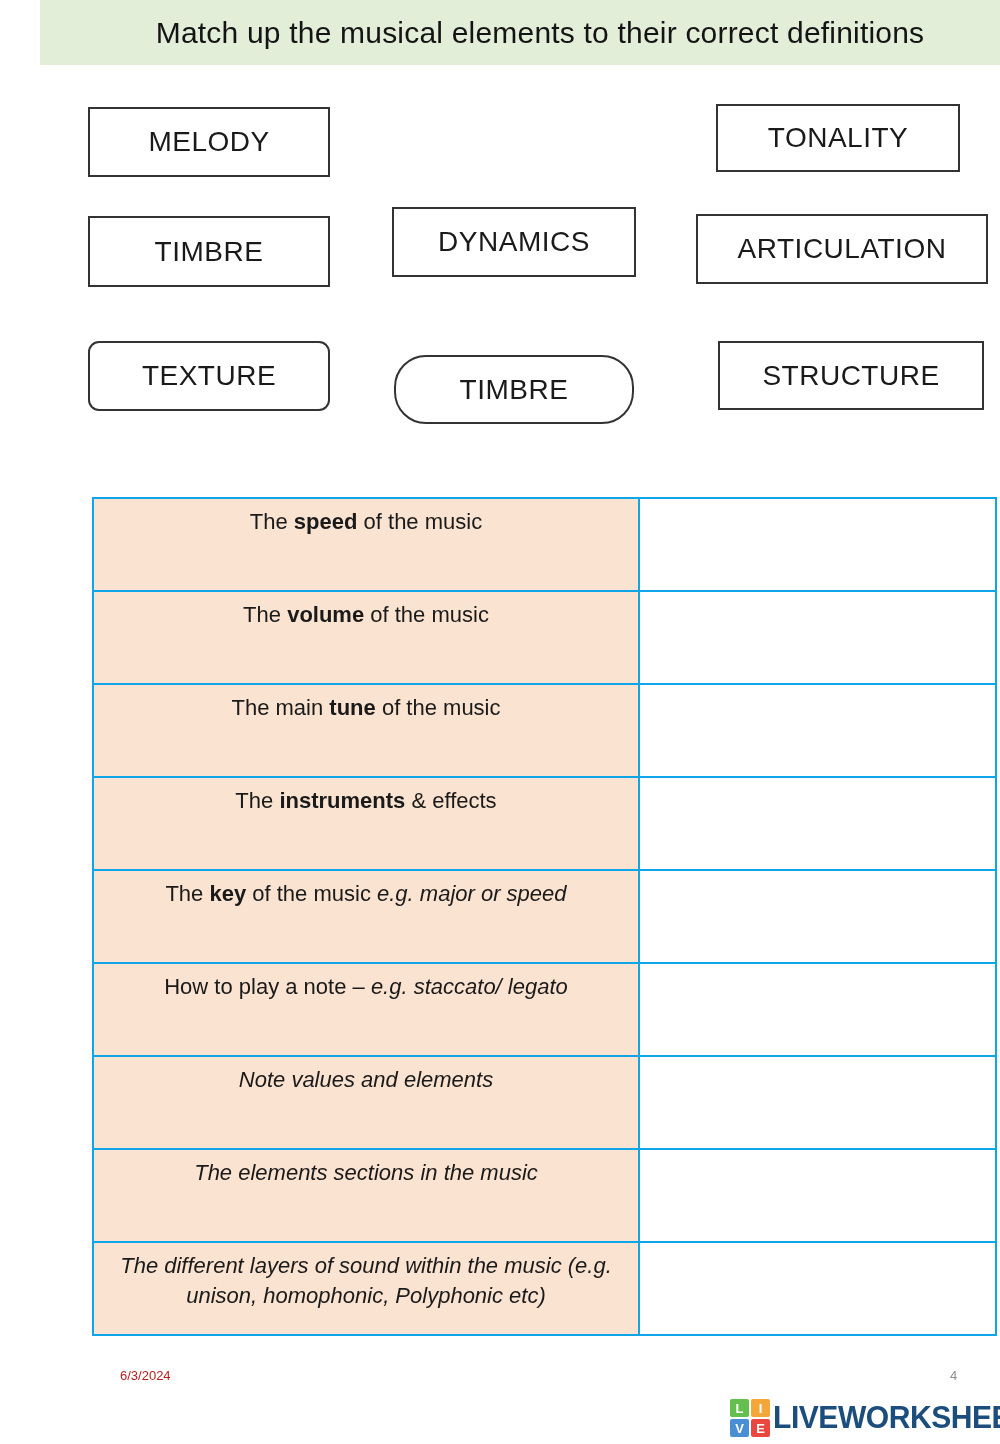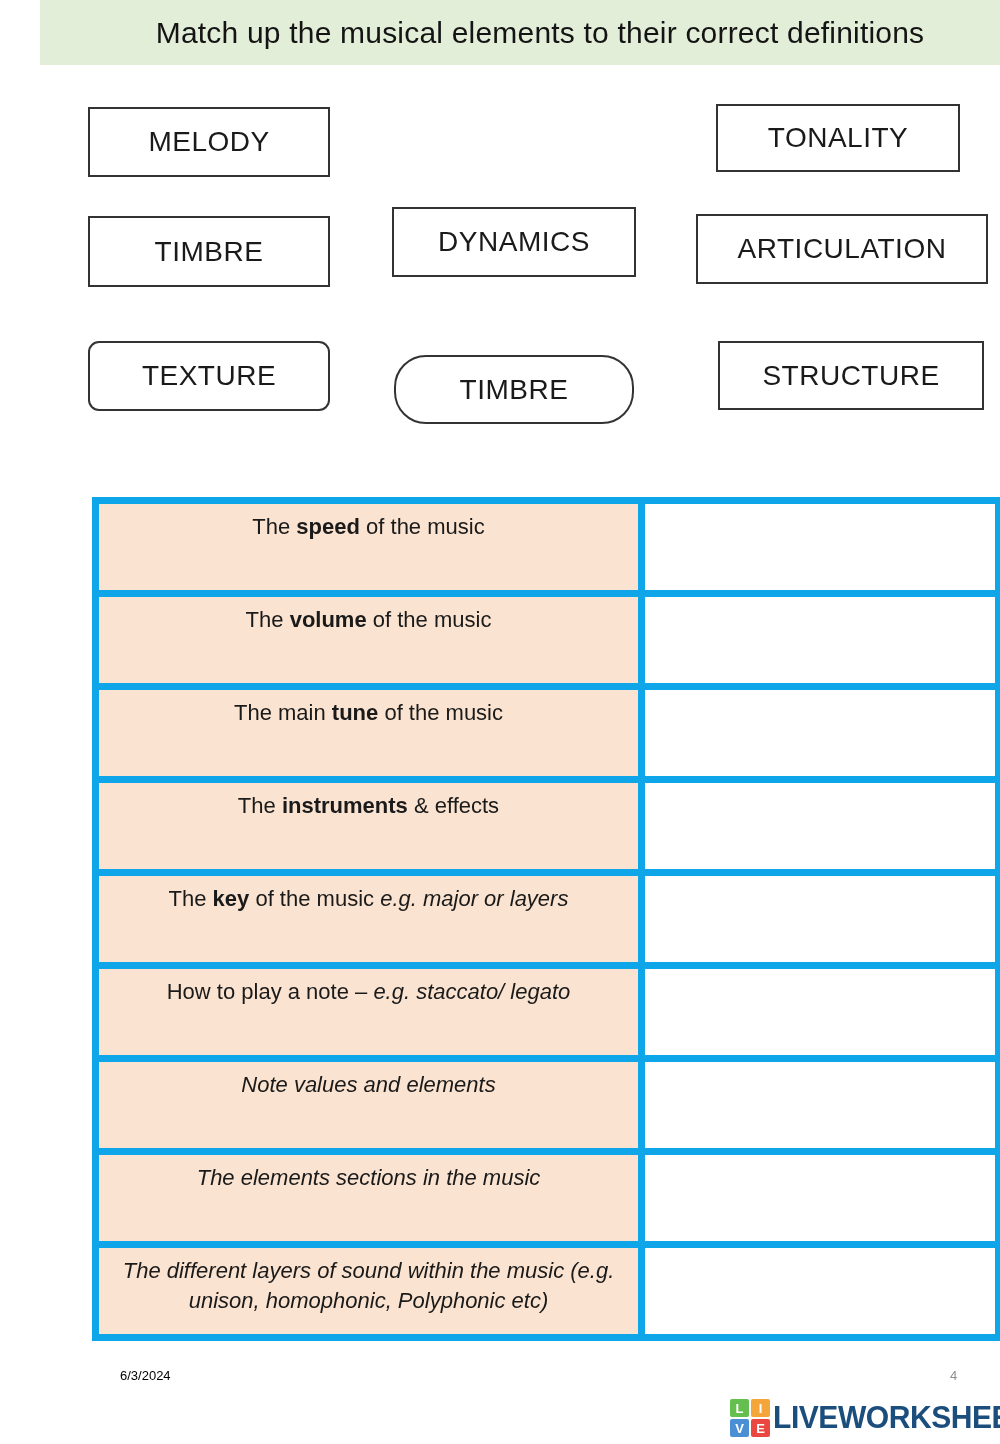--- a/index.html
+++ b/index.html
@@ -33,38 +33,38 @@
   .b-articulation { left:656px; top:214px; width:288px; height:66px; }
   .b-texture      { left:48px;  top:341px; width:238px; height:66px;border-radius:11px; }
   .b-timbre       { left:354px; top:355px; width:236px; height:65px;border-radius:32px; }
   .b-structure    { left:678px; top:341px; width:262px; height:65px; }
   
   .match-table {
     position:absolute; left:52px; top:497px; width:903px;
     border-collapse:collapse; table-layout:fixed;
   }
   .match-table td {
-    border:7px solid #0ea5e9;
+    border:2px solid #0ea5e9;
     height:93px;
     vertical-align:top;
     padding:8px 18px 0 18px;
     box-sizing:border-box;
   }
   .match-table td.def-cell {
     width:546px; background:#fae3d0;
     text-align:center; font-size:22px; line-height:1.35; color:#1a1a1a;
   }
   .match-table td.ans-cell { width:357px; background:#ffffff; }
   .seg-bold { font-weight:bold; }
   .seg-italic { font-style:italic; }
   .seg-bold-italic { font-weight:normal; font-style:italic; }
   
   .footer-date {
     position:absolute; left:80px; top:1368px;
-    font-size:13px; color:#000000;
+    font-size:13px; color:#b91c1c;
   }
   .page-number {
     position:absolute; left:910px; top:1368px;
     font-size:13px; color:#8c8c8c;
   }
   
   .lw-logo {
     position:absolute; left:690px; top:1398px; height:40px;
     display:flex; align-items:center;
   }
@@ -112,21 +112,21 @@
         </tr>
         <tr>
           <td class="def-cell"><span>The main </span><span class="seg-bold">tune</span><span> of the music</span></td>
           <td class="ans-cell"></td>
         </tr>
         <tr>
           <td class="def-cell"><span>The </span><span class="seg-bold">instruments</span><span> &amp; effects</span></td>
           <td class="ans-cell"></td>
         </tr>
         <tr>
-          <td class="def-cell"><span>The </span><span class="seg-bold">key</span><span> of the music </span><span class="seg-italic">e.g. major or layers</span></td>
+          <td class="def-cell"><span>The </span><span class="seg-bold">key</span><span> of the music </span><span class="seg-italic">e.g. major or speed</span></td>
           <td class="ans-cell"></td>
         </tr>
         <tr>
           <td class="def-cell"><span>How to play a note – </span><span class="seg-italic">e.g. </span><span class="seg-bold-italic">staccato/ legato</span></td>
           <td class="ans-cell"></td>
         </tr>
         <tr>
           <td class="def-cell"><span class="seg-bold-italic">Note values</span><span class="seg-italic"> and elements</span></td>
           <td class="ans-cell"></td>
         </tr>

